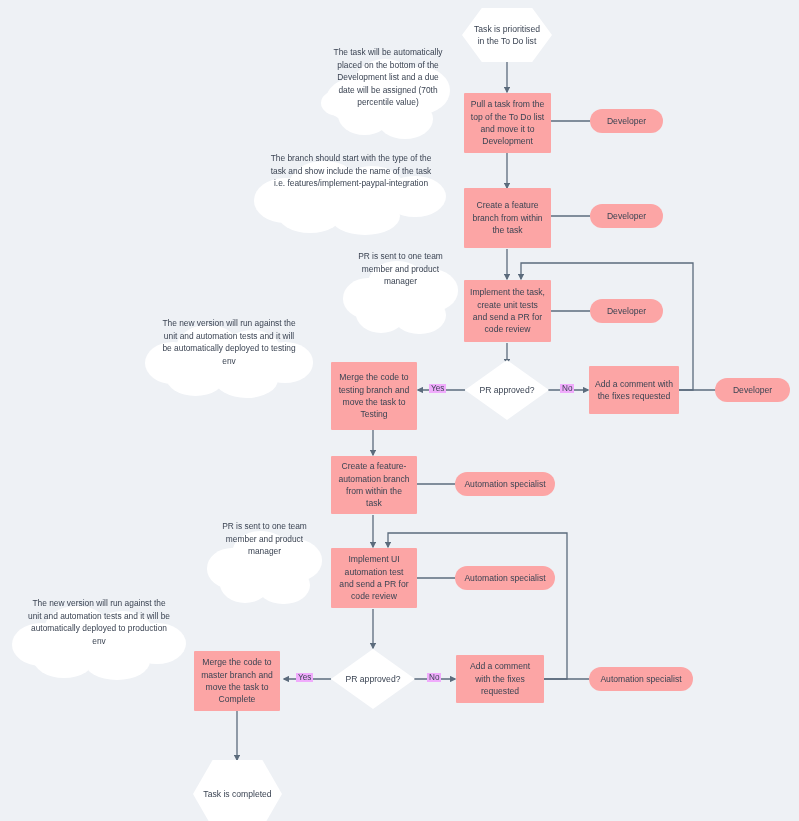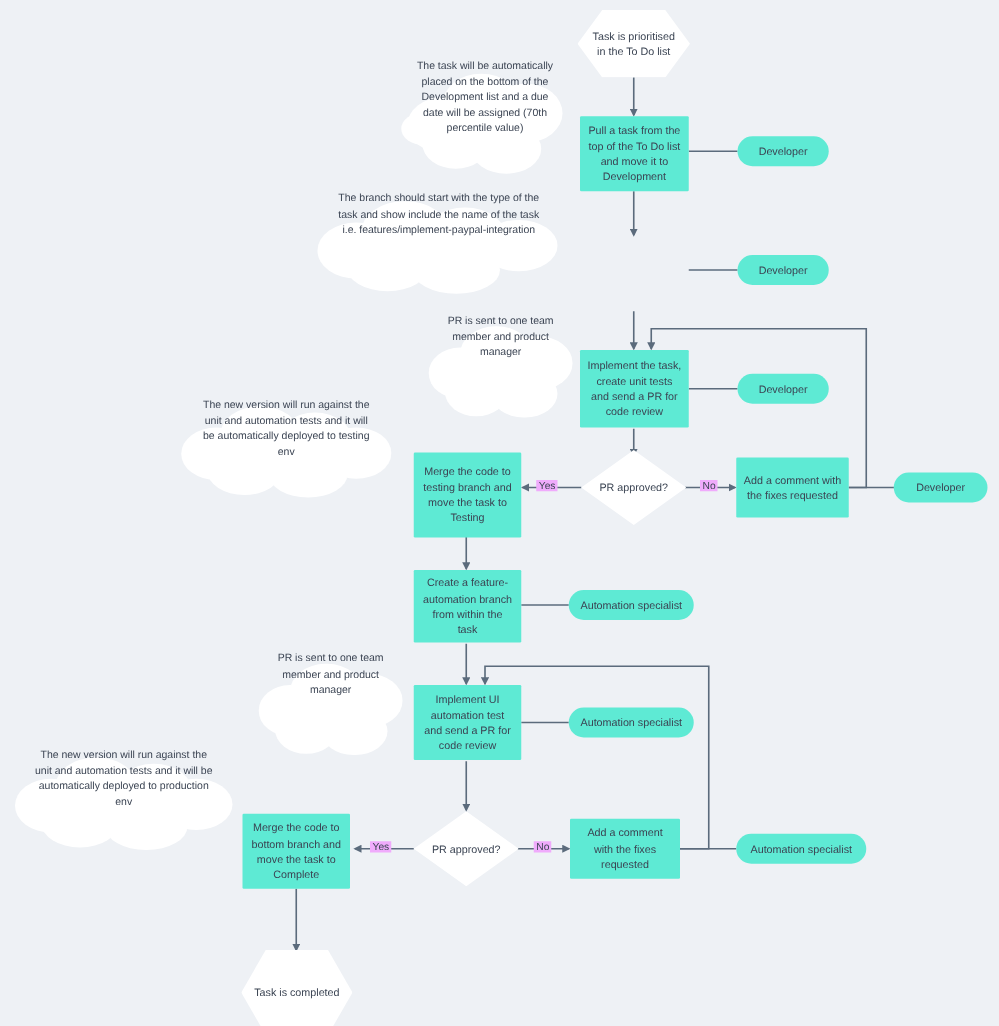--- a/index.html
+++ b/index.html
@@ -12,21 +12,21 @@
   #canvas { position: relative; width: 799px; height: 821px; }
 
   svg.edges {
     position: absolute; left: 0; top: 0;
     width: 799px; height: 821px;
     pointer-events: none;
   }
 
   .node {
     position: absolute;
-    background: #5eead4;
+    background: #fca5a5;
     color: #3b4453;
     display: flex;
     align-items: center;
     justify-content: center;
     text-align: center;
     line-height: 1.45;
     font-size: 8.6px;
     padding: 4px 6px;
   }
   .node.process { border-radius: 1px; }
@@ -139,40 +139,41 @@
       <path d="M417,578 L455,578"></path>
     </g>
   </svg>
 
   <div class="node hex" style="left:462px; top:8px; width:90px; height:54px;">
     <div class="hexbody">Task is prioritised in the To Do list</div>
   </div>
 
   <div class="node process" style="left:464px; top:93px; width:87px; height:60px;">Pull a task from the top of the To Do list and move it to Development</div>
 
+  <div class="node process" style="left:464px; top:188px; width:87px; height:60px;">Create a feature branch from within the task</div>
 
   <div class="node process" style="left:464px; top:280px; width:87px; height:62px;">Implement the task, create unit tests and send a PR for code review</div>
 
   <div class="node diamond" style="left:465px; top:360px; width:84px; height:60px;">
     <div class="dbody">PR approved?</div>
   </div>
 
   <div class="node process" style="left:331px; top:362px; width:86px; height:68px;">Merge the code to testing branch and move the task to Testing</div>
 
   <div class="node process" style="left:589px; top:366px; width:90px; height:48px;">Add a comment with the fixes requested</div>
 
   <div class="node process" style="left:331px; top:456px; width:86px; height:58px;">Create a feature-automation branch from within the task</div>
 
   <div class="node process" style="left:331px; top:548px; width:86px; height:60px;">Implement UI automation test and send a PR for code review</div>
 
   <div class="node diamond" style="left:331px; top:649px; width:84px; height:60px;">
     <div class="dbody">PR approved?</div>
   </div>
 
-  <div class="node process" style="left:194px; top:651px; width:86px; height:60px;">Merge the code to bottom branch and move the task to Complete</div>
+  <div class="node process" style="left:194px; top:651px; width:86px; height:60px;">Merge the code to master branch and move the task to Complete</div>
 
   <div class="node process" style="left:456px; top:655px; width:88px; height:48px;">Add a comment with the fixes requested</div>
 
   <div class="node hex" style="left:193px; top:760px; width:89px; height:68px;">
     <div class="hexbody">Task is completed</div>
   </div>
 
   <div class="node pill" style="left:590px; top:109px; width:73px; height:24px;">Developer</div>
 
   <div class="node pill" style="left:590px; top:204px; width:73px; height:24px;">Developer</div>

